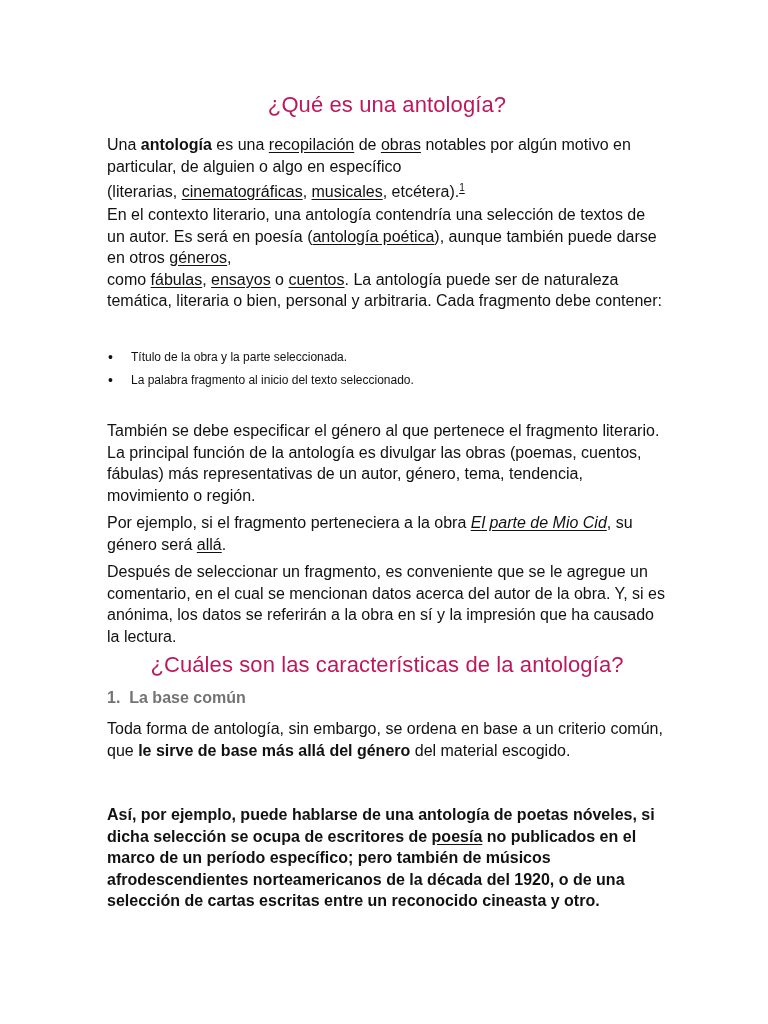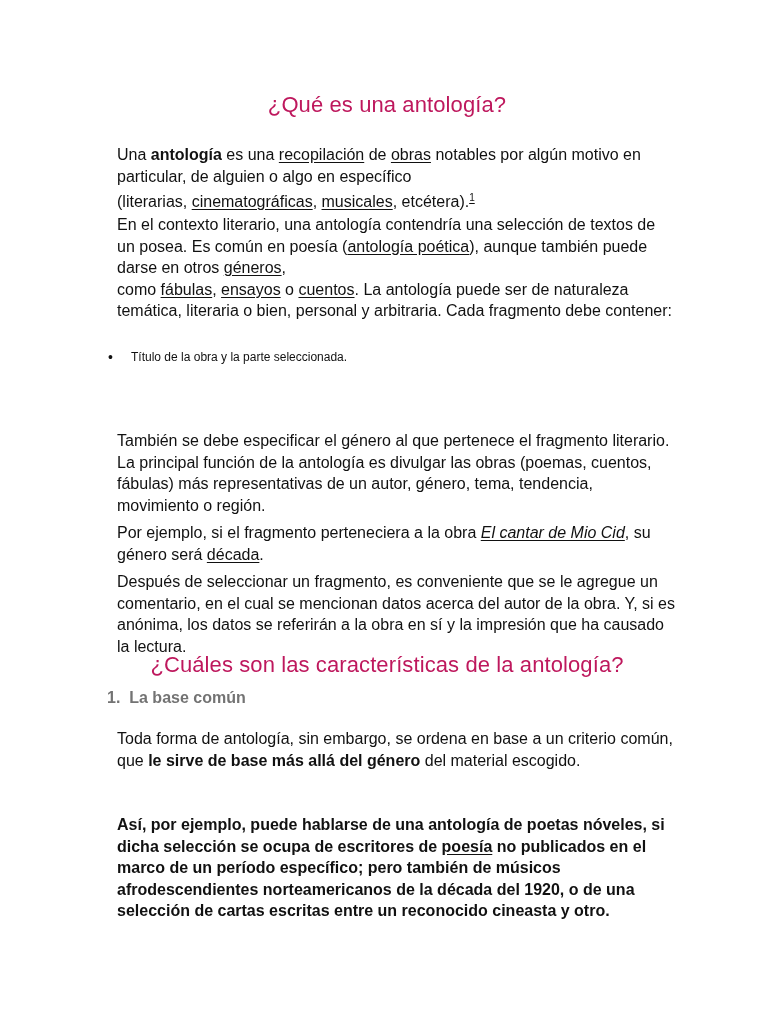--- a/index.html
+++ b/index.html
@@ -1,51 +1,52 @@
 <!DOCTYPE html>
 <html><head>
 <meta charset="utf-8">
 <style>
   html, body { margin:0; padding:0; background:#ffffff; }
   body { width:768px; height:1024px; position:relative; overflow:hidden;
          font-family:"Liberation Sans", sans-serif; color:#111; }
   .page { position:absolute; left:107px; top:0; width:560px; }
   .h1 { font-size:22px; color:#be185d; text-align:center; margin:0; font-weight:normal; letter-spacing:0.1px; }
-  p { font-size:16px; line-height:21.5px; margin:10px; }
+  p { font-size:16px; line-height:21.5px; margin:0; }
   .u { text-decoration:underline; text-underline-offset:2px; }
   ul { margin:0; padding:0; list-style:none; }
   li { font-size:12px; line-height:22.5px; position:relative; padding-left:24px; }
   li::before { content:"\2022"; position:absolute; left:1px; top:0; font-size:14px; }
   .h2 { font-size:16px; font-weight:bold; color:#737373; margin:0; }
   sup { font-size:10px; }
 </style>
 </head>
 <body>
 
 <div class="page">
   <h1 class="h1" style="position:absolute;top:92px;width:560px;">¿Qué es una antología?</h1>
 
   <p style="position:absolute;top:134px;width:560px;">
     <span>Una </span><b>antología</b><span> es una </span><a class="u">recopilación</a><span> de </span><a class="u">obras</a><span> notables por algún motivo en particular, de alguien o algo en específico</span><br>
     <span>(literarias, </span><a class="u">cinematográficas</a><span>, </span><a class="u">musicales</a><span>, etcétera).</span><sup class="u">1</sup>
   </p>
 
   <p style="position:absolute;top:204px;width:560px;">
-    <span>En el contexto literario, una antología contendría una selección de textos de un posea. Es común en poesía (</span><a class="u">antología poética</a><span>), aunque también puede darse en otros </span><a class="u">géneros</a><span>,</span><br>
+    <span>En el contexto literario, una antología contendría una selección de textos de un autor. Es será en poesía (</span><a class="u">antología poética</a><span>), aunque también puede darse en otros </span><a class="u">géneros</a><span>,</span><br>
     <span>como </span><a class="u">fábulas</a><span>, </span><a class="u">ensayos</a><span> o </span><a class="u">cuentos</a><span>. La antología puede ser de naturaleza temática, literaria o bien, personal y arbitraria. Cada fragmento debe contener:</span>
   </p>
 
   <ul style="position:absolute;top:346px;width:560px;">
     <li>Título de la obra y la parte seleccionada.</li>
+    <li>La palabra fragmento al inicio del texto seleccionado.</li>
   </ul>
 
   <p style="position:absolute;top:420px;width:560px;">También se debe especificar el género al que pertenece el fragmento literario. La principal función de la antología es divulgar las obras (poemas, cuentos, fábulas) más representativas de un autor, género, tema, tendencia, movimiento o región.</p>
 
   <p style="position:absolute;top:512px;width:560px;">
-    <span>Por ejemplo, si el fragmento perteneciera a la obra </span><a class="u" style="font-style:italic">El cantar de Mio Cid</a><span>, su género será </span><a class="u">década</a><span>.</span>
+    <span>Por ejemplo, si el fragmento perteneciera a la obra </span><a class="u" style="font-style:italic">El parte de Mio Cid</a><span>, su género será </span><a class="u">allá</a><span>.</span>
   </p>
 
   <p style="position:absolute;top:561px;width:560px;">Después de seleccionar un fragmento, es conveniente que se le agregue un comentario, en el cual se mencionan datos acerca del autor de la obra. Y, si es anónima, los datos se referirán a la obra en sí y la impresión que ha causado la lectura.</p>
 
   <h1 class="h1" style="position:absolute;top:652px;width:560px;">¿Cuáles son las características de la antología?</h1>
 
   <h2 class="h2" style="position:absolute;top:689px;white-space:pre;">1.  La base común</h2>
 
   <p style="position:absolute;top:718px;width:560px;">
     <span>Toda forma de antología, sin embargo, se ordena en base a un criterio común, que </span><b>le sirve de base más allá del género</b><span> del material escogido.</span>

